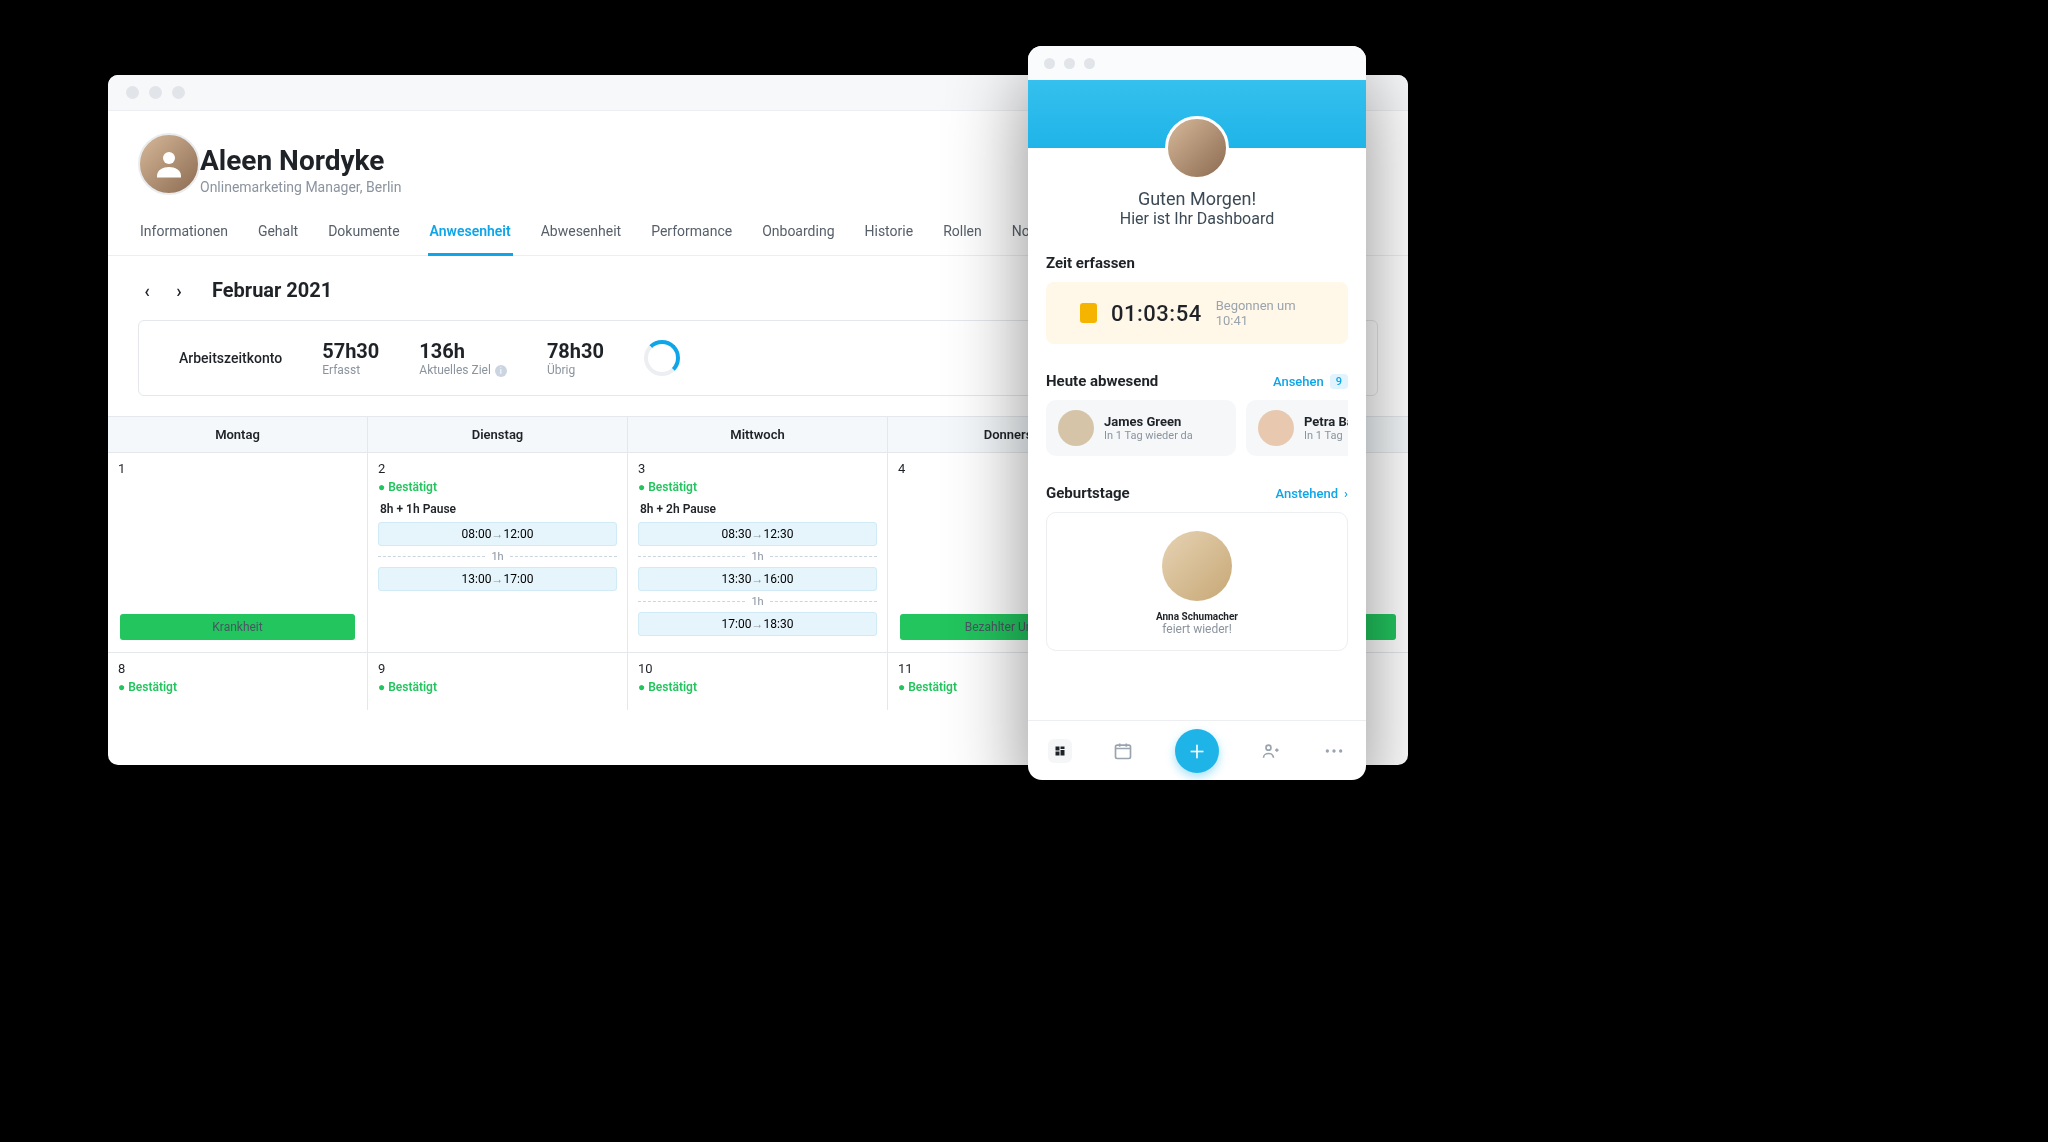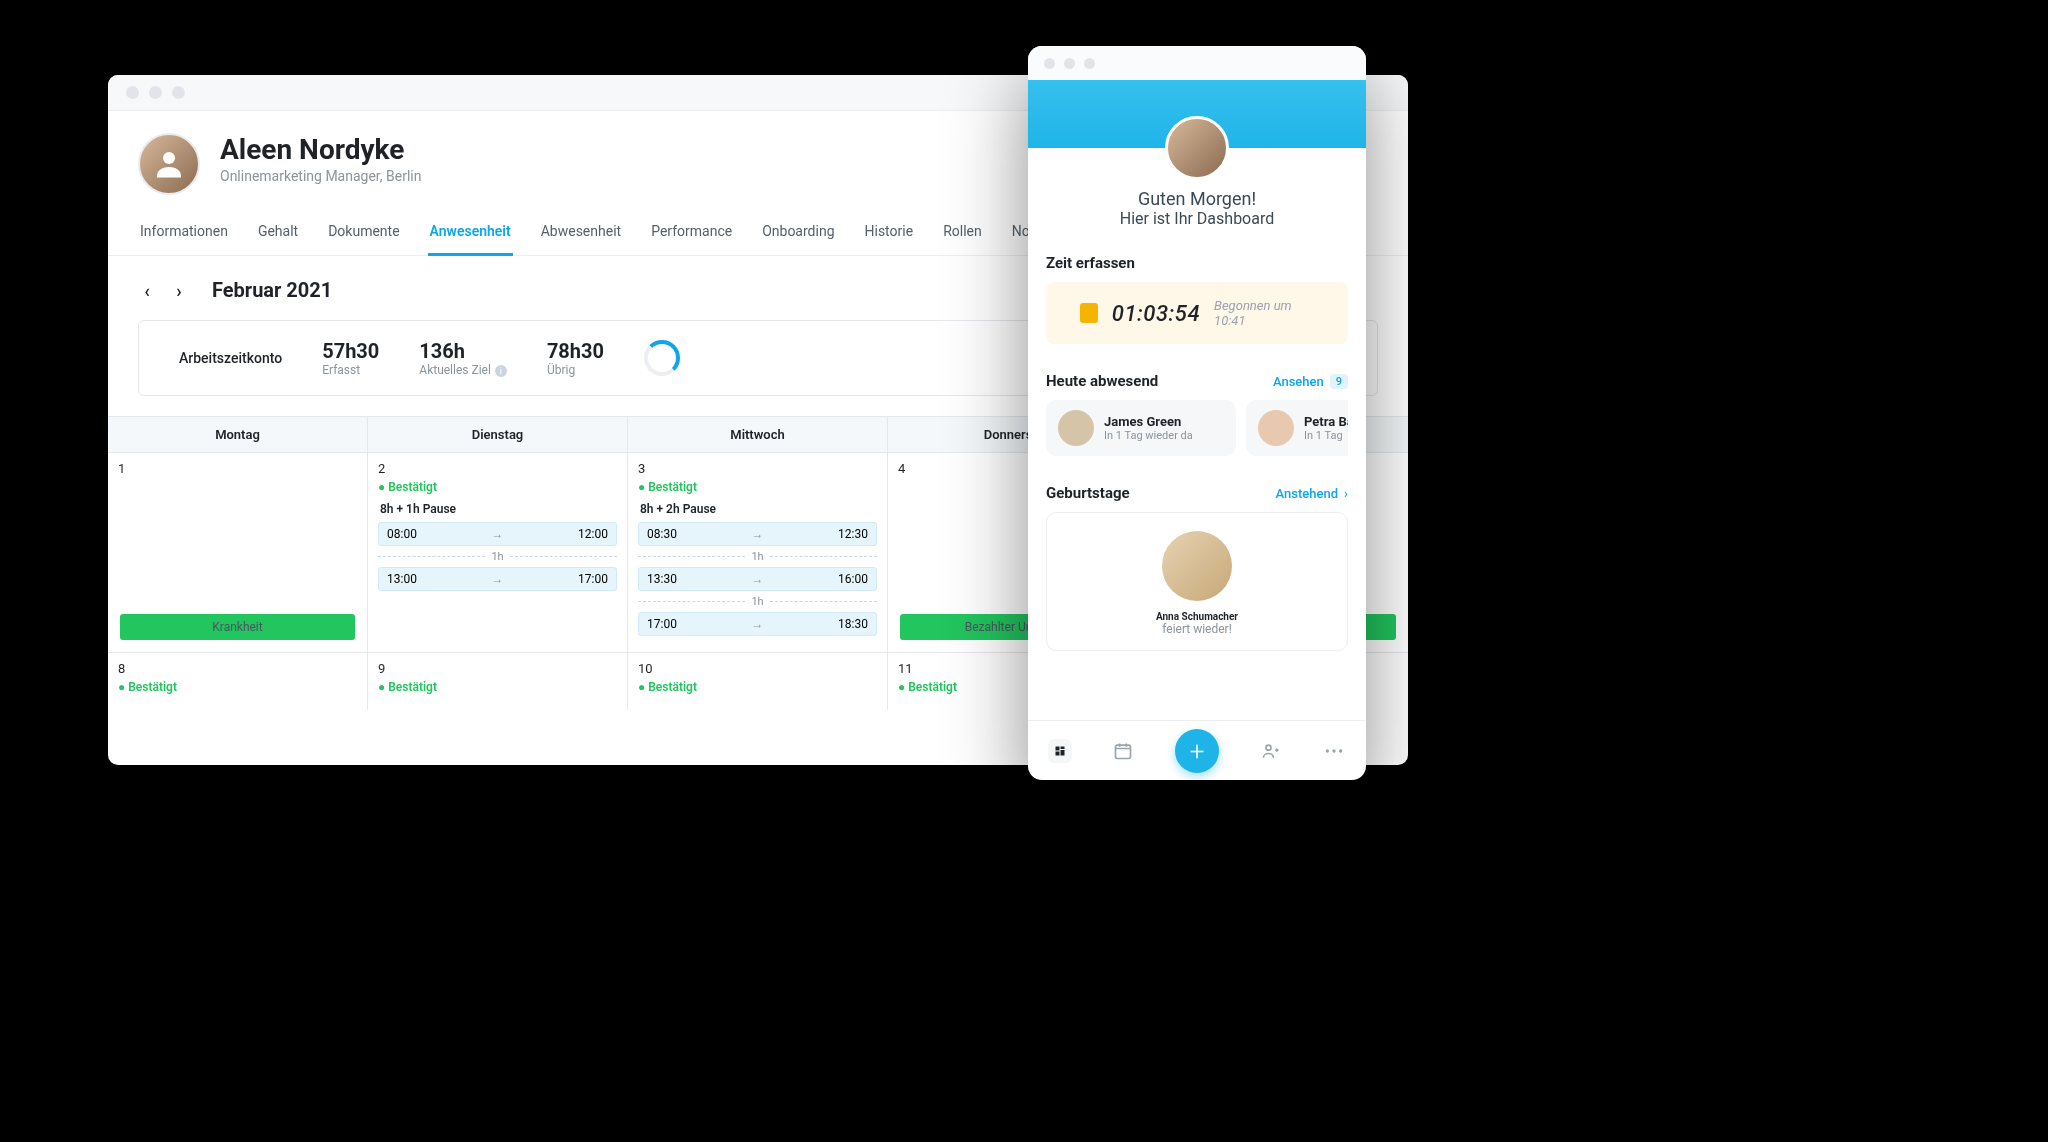--- a/index.html
+++ b/index.html
@@ -12,21 +12,21 @@
     width: 1300px; height: 690px;
     background: #fff;
     border-radius: 10px;
     box-shadow: 0 30px 80px rgba(0,0,0,0.35);
     overflow: hidden;
     display: flex; flex-direction: column;
   }
   .win-chrome { height: 36px; display:flex; align-items:center; padding-left:18px; gap:10px; background:#f7f8fa; border-bottom:1px solid #eceef1; }
   .traffic-dot { width:13px; height:13px; border-radius:50%; background:#e1e4e8; }
 
-  .profile-header { display:flex; align-items:flex-start; gap:20px; padding:22px 30px 12px 30px; }
+  .profile-header { display:flex; align-items:flex-end; padding:22px 30px 12px 30px; }
   .avatar-lg { width:62px; height:62px; border-radius:50%; background:linear-gradient(135deg,#d6b899,#8c6b52); border:2px solid #e9ecef; display:flex; align-items:center; justify-content:center; color:#fff; font-size:26px; }
   .profile-name { font-size:28px; font-weight:700; color:#1f2328; }
   .profile-sub { font-size:14px; color:#8b949e; margin-top:2px; }
 
   .tabs { display:flex; gap:26px; padding:6px 30px 0 30px; border-bottom:1px solid #eceef1; font-size:14px; }
   .tab { color:#57606a; padding:10px 2px 14px 2px; cursor:pointer; }
   .tab.active { color:#0ea5e9; border-bottom:3px solid #0ea5e9; font-weight:600; margin-bottom:-1px; }
 
   .month-bar { display:flex; align-items:center; gap:14px; padding:22px 30px 18px 30px; }
   .chev { width:18px; height:18px; display:flex; align-items:center; justify-content:center; color:#1f2328; cursor:pointer; font-size:18px; font-weight:600; }
@@ -47,21 +47,21 @@
   .cal-head-cell { text-align:center; font-size:13px; font-weight:600; color:#1f2328; padding:10px 0; border-right:1px solid #e4e7eb; }
   .cal-head-cell:last-child { border-right:none; }
 
   .cal-body { display:grid; grid-template-columns:repeat(5,1fr); }
   .cal-cell { border-right:1px solid #e4e7eb; border-bottom:1px solid #e4e7eb; padding:8px 10px 10px 10px; min-height:200px; position:relative; font-size:13px; }
   .cal-cell:last-child { border-right:none; }
   .day-num { color:#1f2328; font-size:13px; margin-bottom:4px; }
   .status-ok { color:#22c55e; font-size:12px; font-weight:600; margin-bottom:8px; }
   .status-ok::before { content:"● "; }
   .sched-label { font-size:12px; font-weight:600; color:#1f2328; margin:4px 0 6px 2px; }
-  .time-pill { background:#e6f4fb; border:1px solid #d0eaf6; border-radius:3px; padding:4px 8px; font-size:12px; display:flex; justify-content:space-between; align-items:center; margin-bottom:4px; }
+  .time-pill { background:#e6f4fb; border:1px solid #d0eaf6; border-radius:3px; padding:4px 8px; font-size:12px; display:flex; justify-content:center; align-items:center; margin-bottom:4px; }
   .time-pill .arrow { color:#8b949e; }
   .break-row { display:flex; align-items:center; justify-content:center; margin:4px 0; font-size:11px; color:#8b949e; gap:6px; }
   .break-row::before, .break-row::after { content:""; flex:1; border-top:1px dashed #cbd5e1; }
   .event-banner { background:#22c55e; color:#4b5563; font-size:12px; text-align:center; padding:6px 0; border-radius:3px; margin:0 6px 4px 6px; }
 
   .cal-row2 { display:grid; grid-template-columns:repeat(5,1fr); }
   .cal-row2 .cal-cell2 { border-right:1px solid #e4e7eb; padding:8px 10px; font-size:13px; }
   .cal-row2 .cal-cell2:last-child { border-right:none; }
 
   
@@ -83,21 +83,21 @@
 
   .mob-greeting { text-align:center; margin-top:40px; padding:0 20px 16px 20px; }
   .mob-greeting .g1 { font-size:18px; color:#3c4a55; }
   .mob-greeting .g2 { font-size:16px; color:#3c4a55; }
 
   .mob-section { padding:0 18px; }
   .mob-h { font-size:15px; font-weight:700; color:#1f2328; margin:10px 0 10px 0; display:flex; justify-content:space-between; align-items:center; }
   .mob-link { font-size:13px; color:#0ea5e9; font-weight:500; display:flex; align-items:center; gap:6px; }
   .mob-link .count { background:#e1f3fc; color:#0ea5e9; border-radius:4px; padding:1px 6px; font-size:11px; }
 
-  .timer-card { background:#fff7e8; border-radius:8px; padding:16px 34px; display:flex; align-items:center; gap:14px; margin-bottom:18px;font-style:italic; }
+  .timer-card { background:#fff7e8; border-radius:8px; padding:16px 34px; display:flex; align-items:center; gap:14px; margin-bottom:18px; }
   .stop-btn { width:20px; height:20px; background:#f5b400; border-radius:3px; }
   .timer-val { font-size:22px; font-weight:500; color:#1f2328; letter-spacing:0.5px; }
   .timer-cap { font-size:13px; color:#9aa4ae; margin-left:auto; }
 
   .absent-row { display:flex; gap:10px; padding-bottom:18px; overflow:hidden; }
   .absent-card { background:#f5f7f9; border-radius:10px; padding:10px 12px; display:flex; align-items:center; gap:10px; min-width:190px; }
   .sm-avatar { width:36px; height:36px; border-radius:50%; background:#d6c4a8; flex-shrink:0; }
   .sm-avatar.b { background:#e8c9b0; }
   .ac-name { font-size:13px; font-weight:700; color:#1f2328; }
   .ac-sub { font-size:11px; color:#8b949e; }

